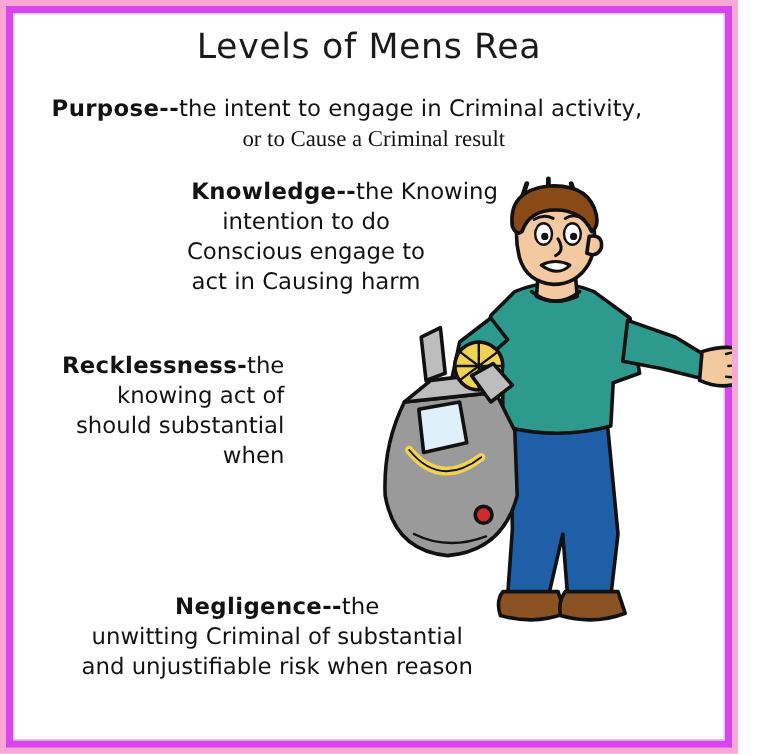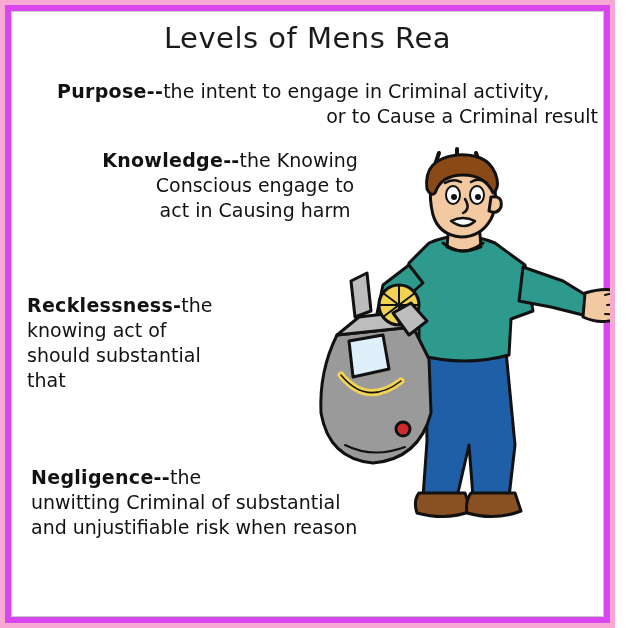--- a/index.html
+++ b/index.html
@@ -47,51 +47,51 @@
     line-height: 1.32;
     font-family: "DejaVu Sans", sans-serif;
   }
   .entry .term {
     font-weight: bold;
     letter-spacing: 0.3px;
   }
 
   
   #entry-purpose {
-    left: 48px;
+    left: 34px;
     top: 74px;
     width: 545px;
     text-align: center;
   }
   #entry-purpose .l1 { text-align: left; padding-left: 4px; }
-  #entry-purpose .l2 { text-align: right; }
+  #entry-purpose .l2 { text-align: center; font-family: Liberation Serif, serif; }
 
   #entry-knowledge {
     left: 40px;
     top: 143px;
     width: 370px;
   }
-  #entry-knowledge .l1 { text-align: center; }
+  #entry-knowledge .l1 { text-align: right; }
   #entry-knowledge .l2,
   #entry-knowledge .l3,
   #entry-knowledge .l4,
   #entry-knowledge .l5 { text-align: center; padding-left: 50px; }
 
   #entry-recklessness {
     left: 22px;
     top: 288px;
     width: 210px;
-    text-align: left;
+    text-align: right;
   }
 
   #entry-negligence {
     left: 26px;
-    top: 460px;
+    top: 489px;
     width: 400px;
-    text-align: left;
+    text-align: center;
   }
 
   
   #illustration {
     position: absolute;
     left: 228px;
     top: 140px;
     width: 400px;
     height: 380px;
   }
@@ -109,31 +109,32 @@
     <div class="l1">
       <span class="term">Purpose--</span><span>the intent to engage in Criminal activity,</span>
     </div>
     <div class="l2">or to Cause a Criminal result</div>
   </div>
 
   <div class="entry" id="entry-knowledge">
     <div class="l1">
       <span class="term">Knowledge--</span><span>the Knowing</span>
     </div>
+    <div class="l2">intention to do</div>
     <div class="l4">Conscious engage to</div>
     <div class="l5">act in Causing harm</div>
   </div>
 
   <div class="entry" id="entry-recklessness">
     <div class="l1">
       <span class="term">Recklessness-</span><span>the</span>
     </div>
     <div class="l2">knowing act of</div>
     <div class="l3">should substantial</div>
-    <div class="l5">that</div>
+    <div class="l5">when</div>
   </div>
 
   <div class="entry" id="entry-negligence">
     <div class="l1">
       <span class="term">Negligence--</span><span>the</span>
     </div>
     <div class="l2">unwitting Criminal of substantial</div>
     <div class="l3">and unjustifiable risk when reason</div>
   </div>
 

